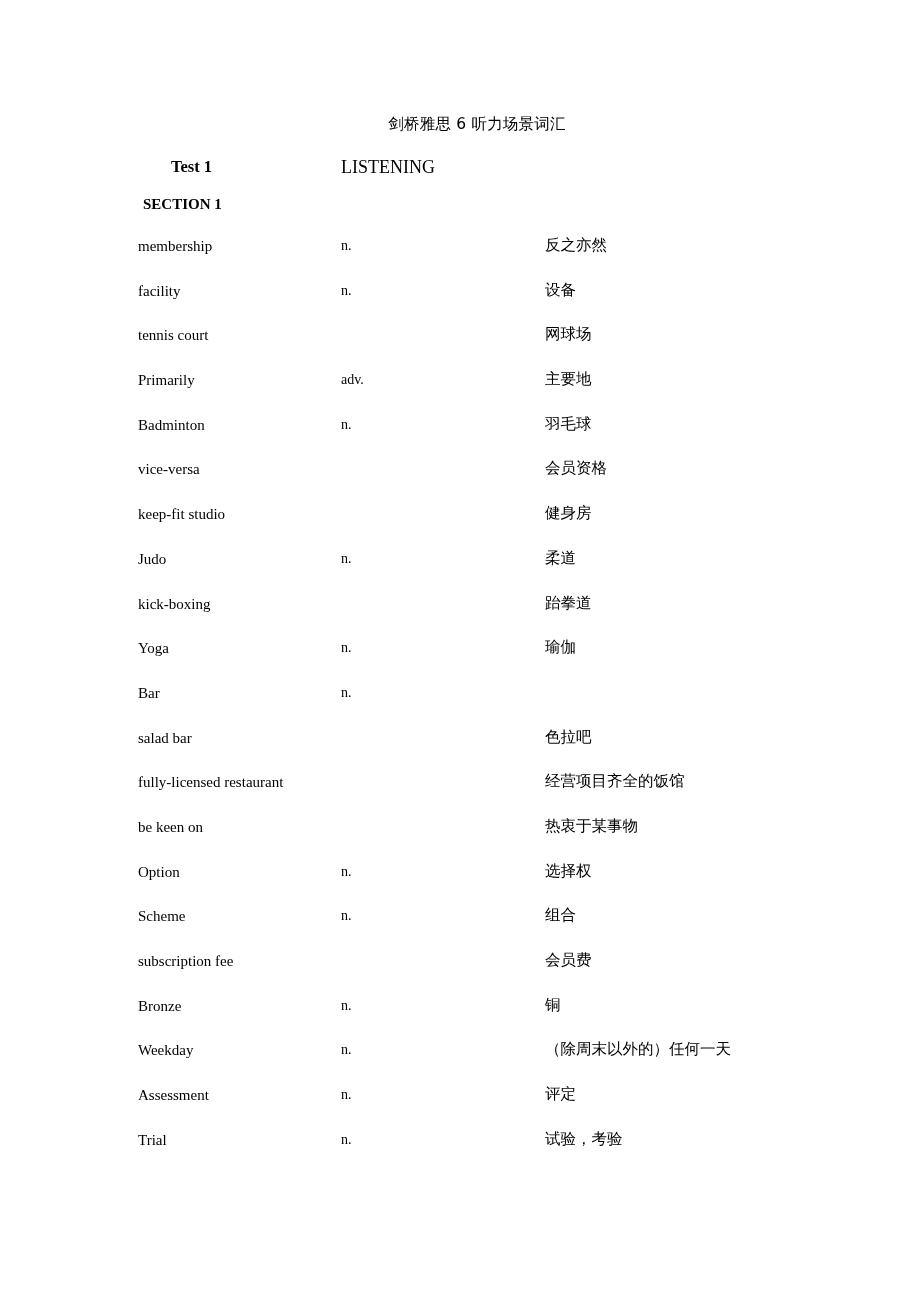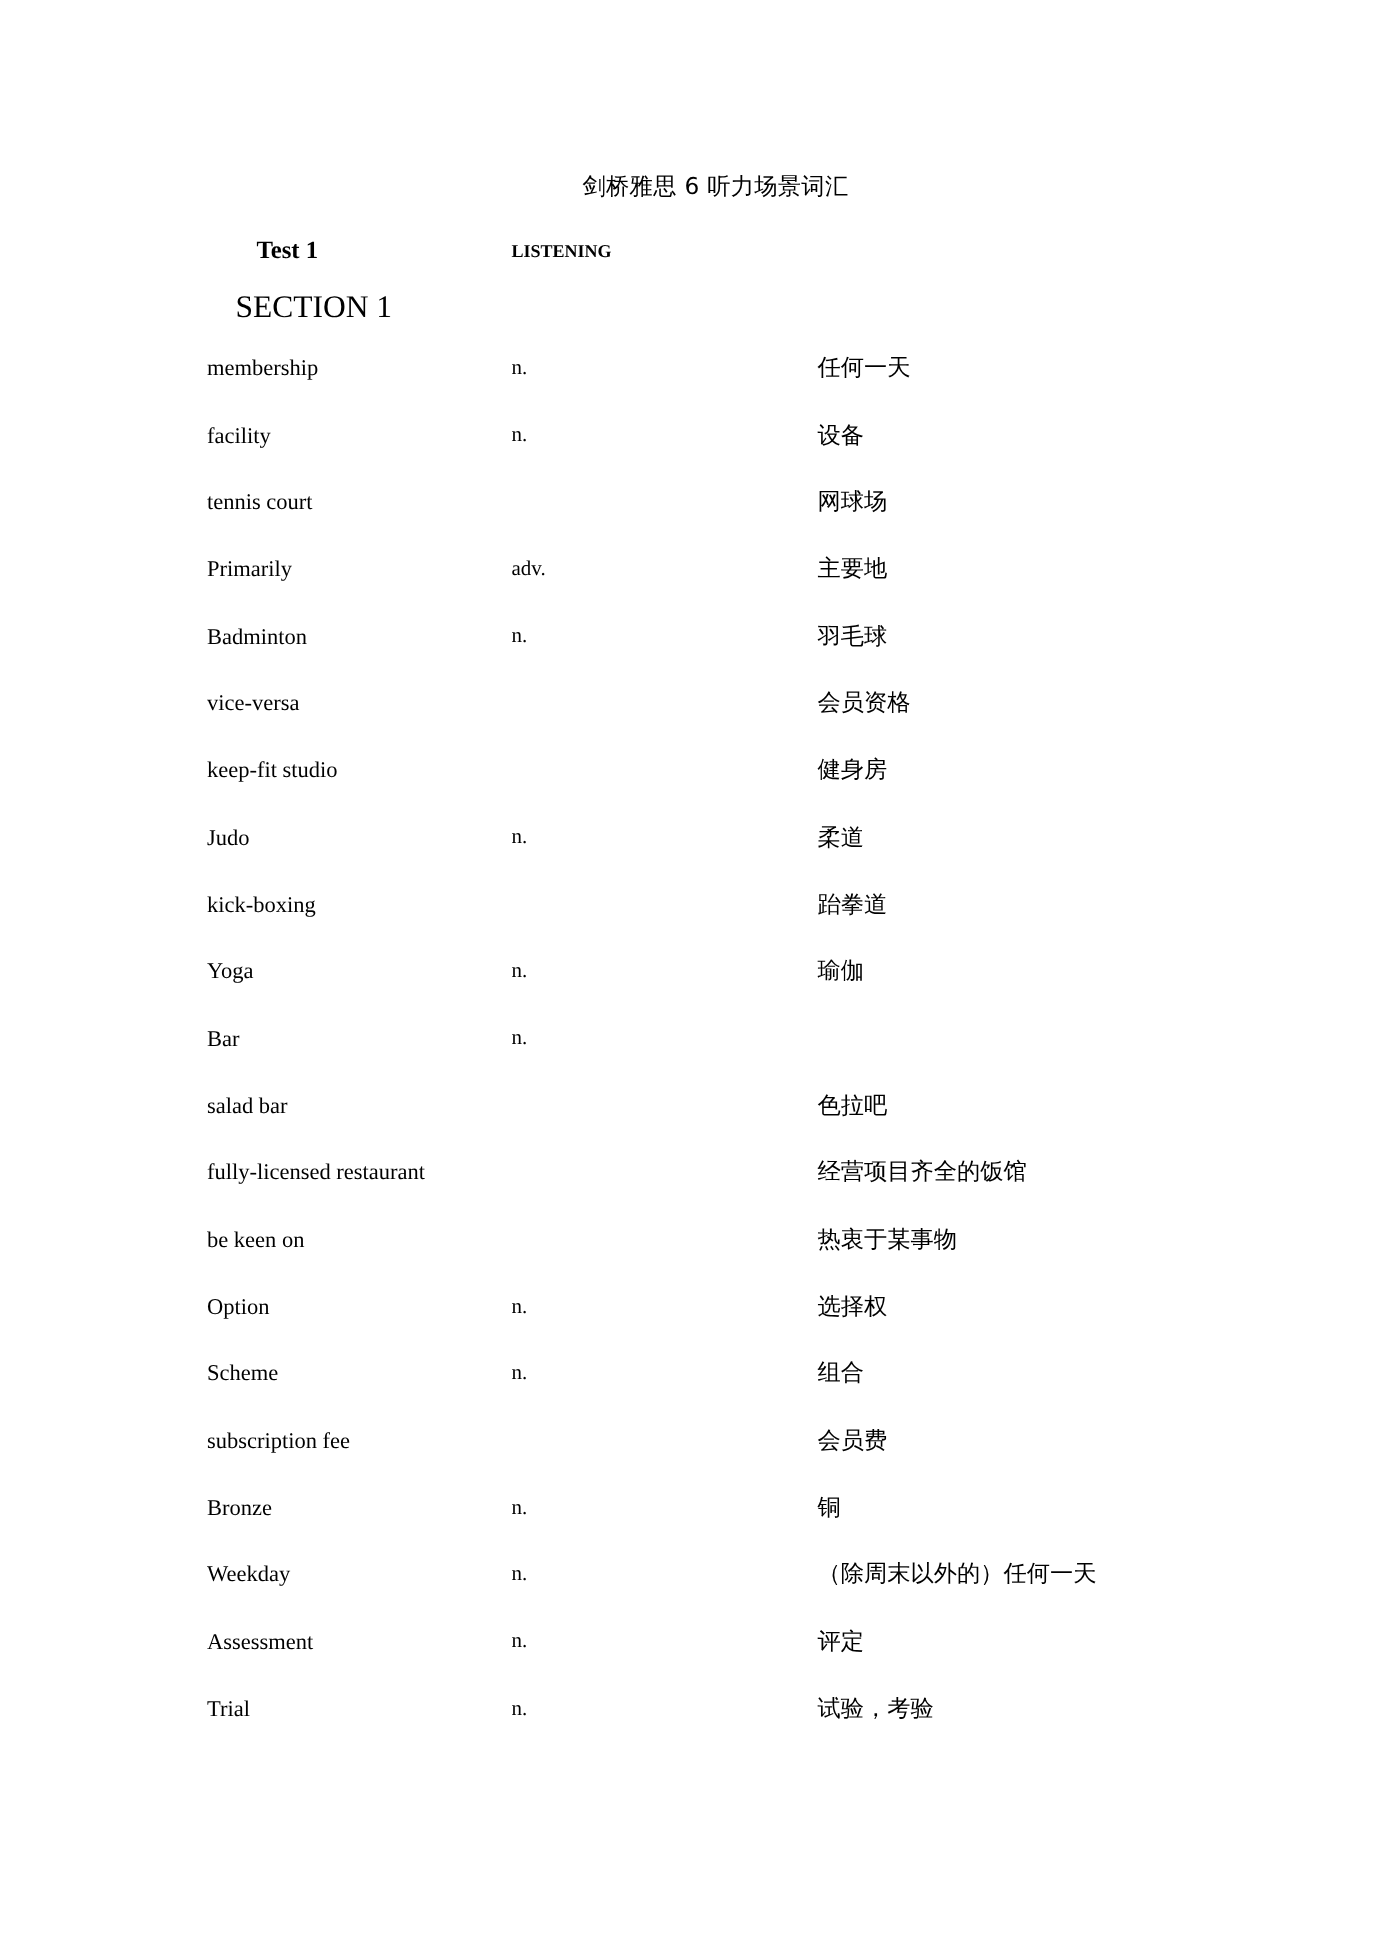--- a/index.html
+++ b/index.html
@@ -55,31 +55,31 @@
     font-weight: bold;
     font-size: 16.5px;
     line-height: 22px;
     white-space: pre;
     margin-left: 33px;
   }
   .heading-listening {
     position: absolute;
     left: 341px;
     top: 0;
+    font-weight: normal;
+    font-size: 18px;
+    line-height: 22px;
+    white-space: pre;
+  }
+  .section-heading {
+    position: absolute;
+    left: 143px;
+    top: 193px;
     font-weight: bold;
-    font-size: 12px;
-    line-height: 22px;
-    white-space: pre;
-  }
-  .section-heading {
-    position: absolute;
-    left: 157px;
-    top: 193px;
-    font-weight: normal;
-    font-size: 21px;
+    font-size: 15px;
     line-height: 22px;
     white-space: pre;
   }
 
   
   .vocab-list {
     position: absolute;
     left: 0;
     top: 236px;
     width: 920px;
@@ -129,21 +129,21 @@
     <div class="heading-test">Test 1</div>
     <div class="heading-listening">LISTENING</div>
   </div>
 
   <div class="section-heading">SECTION 1</div>
 
   <div class="vocab-list" id="vocab-list">
       <div class="vocab-row">
         <div class="col-term">membership</div>
         <div class="col-pos">n.</div>
-        <div class="col-meaning">任何一天</div>
+        <div class="col-meaning">反之亦然</div>
       </div>
       <div class="vocab-row">
         <div class="col-term">facility</div>
         <div class="col-pos">n.</div>
         <div class="col-meaning">设备</div>
       </div>
       <div class="vocab-row">
         <div class="col-term">tennis court</div>
         <div class="col-pos"></div>
         <div class="col-meaning">网球场</div>

